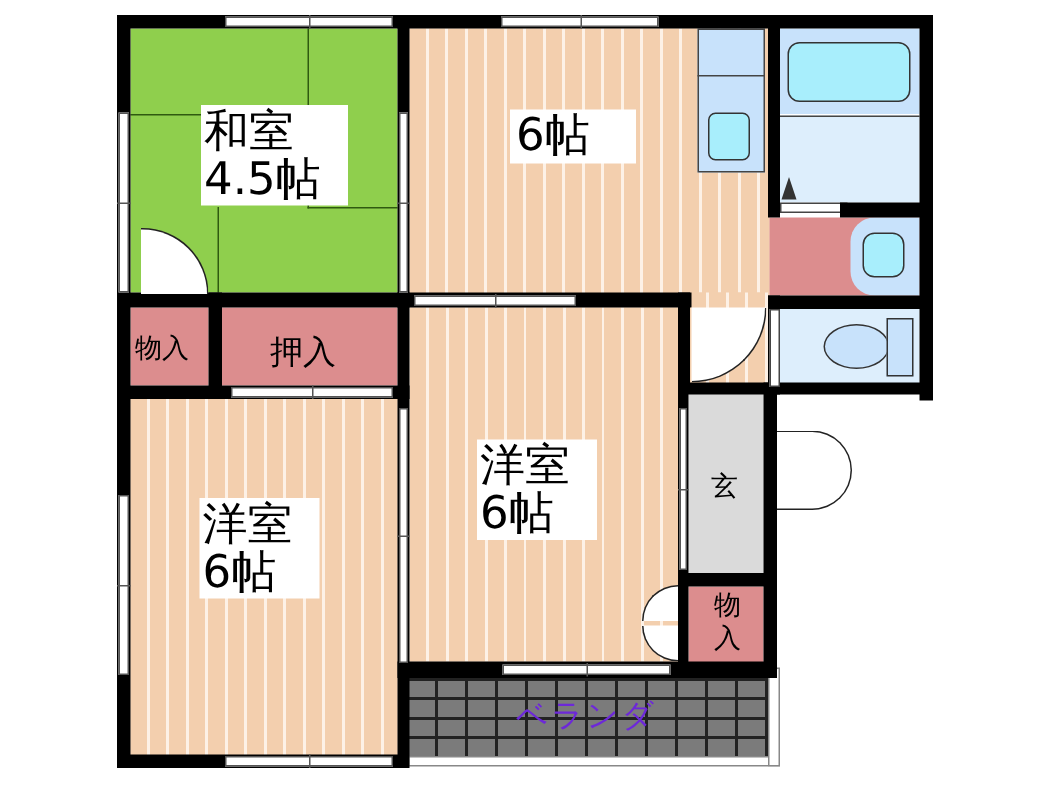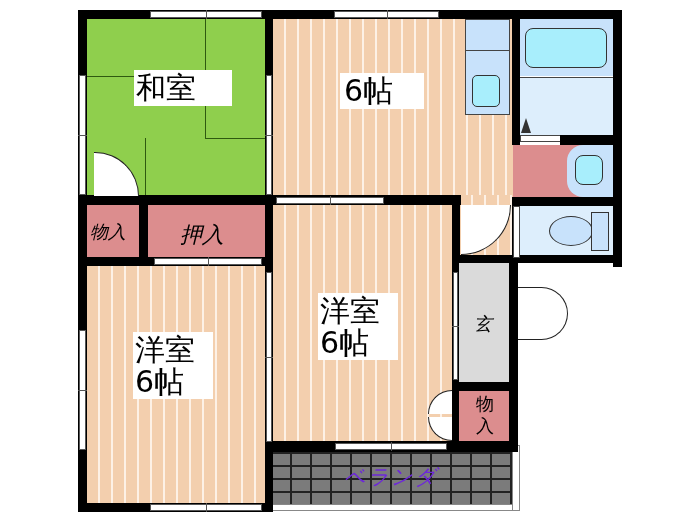--- a/index.html
+++ b/index.html
@@ -14,21 +14,21 @@
   .genkan { background:#dadada; }
   .water { background:#c8e2fb; }
   .water-light { background:#ddeefc; }
   .label { position:absolute; background:#fff; color:#000; font-family:"DejaVu Sans", sans-serif;
            line-height:1.05; white-space:nowrap; }
   .label span { display:block; }
   .win { position:absolute; background:#fff; border:1px solid #555; box-sizing:border-box; }
   .win::after { content:""; position:absolute; left:50%; top:-2px; bottom:-2px; width:1px; background:#555; }
   .winv { position:absolute; background:#fff; border:1px solid #555; box-sizing:border-box; }
   .winv::after { content:""; position:absolute; top:50%; left:-2px; right:-2px; height:1px; background:#555; }
-  .plain-label { position:absolute; color:#000; font-family:"DejaVu Sans", sans-serif; white-space:nowrap;font-style:italic; }
+  .plain-label { position:absolute; color:#000; font-family:"DejaVu Sans", sans-serif; white-space:nowrap; }
   .balcony { background-color:#7b7b7b;
      background-image:
        repeating-linear-gradient(90deg, transparent 0px, transparent 18px, #222 18px, #222 20px),
        repeating-linear-gradient(0deg, transparent 0px, transparent 11px, #222 11px, #222 13px); }
 </style>
 </head>
 <body>
 
 <div class="abs" style="left:0;top:0;width:700px;height:525px;">
 
@@ -109,20 +109,21 @@
   <div class="abs" style="left:513px;top:206px;width:7px;height:52px;background:#fff;border:1px solid #444;"></div>
 
   <div class="abs" style="left:94px;top:152px;width:45px;height:44px;background:#fff;border-top:1.5px solid #222;border-right:1.5px solid #222;border-radius:0 45px 0 0;"></div>
   <div class="abs" style="left:461px;top:205px;width:50px;height:50px;background:#fff;border-bottom:1.5px solid #222;border-left:1.5px solid #222;border-radius:0 0 0 50px;transform:scaleX(-1);"></div>
   <div class="abs" style="left:518px;top:287px;width:50px;height:53px;background:#fff;border-top:1.5px solid #222;border-right:1.5px solid #222;border-bottom:1.5px solid #222;border-radius:0 50px 50px 0;"></div>
   <div class="abs" style="left:428px;top:390px;width:24px;height:24px;background:#fff;border-top:1.5px solid #222;border-left:1.5px solid #222;border-radius:24px 0 0 0;"></div>
   <div class="abs" style="left:428px;top:417px;width:24px;height:24px;background:#fff;border-bottom:1.5px solid #222;border-left:1.5px solid #222;border-radius:0 0 0 24px;"></div>
 
   <div class="label" style="left:134px;top:70px;width:94px;padding:2px 2px;font-size:30px;">
     <span>和室</span>
+    <span>4.5帖</span>
   </div>
 
   <div class="label" style="left:340px;top:73px;width:76px;padding:2px 4px;font-size:30px;">
     <span>6帖</span>
   </div>
 
   <div class="plain-label" style="left:90px;top:220px;font-size:18px;">物入</div>
   <div class="plain-label" style="left:180px;top:220px;font-size:22px;">押入</div>
 
   <div class="label" style="left:133px;top:332px;width:76px;padding:2px 2px;font-size:30px;">

